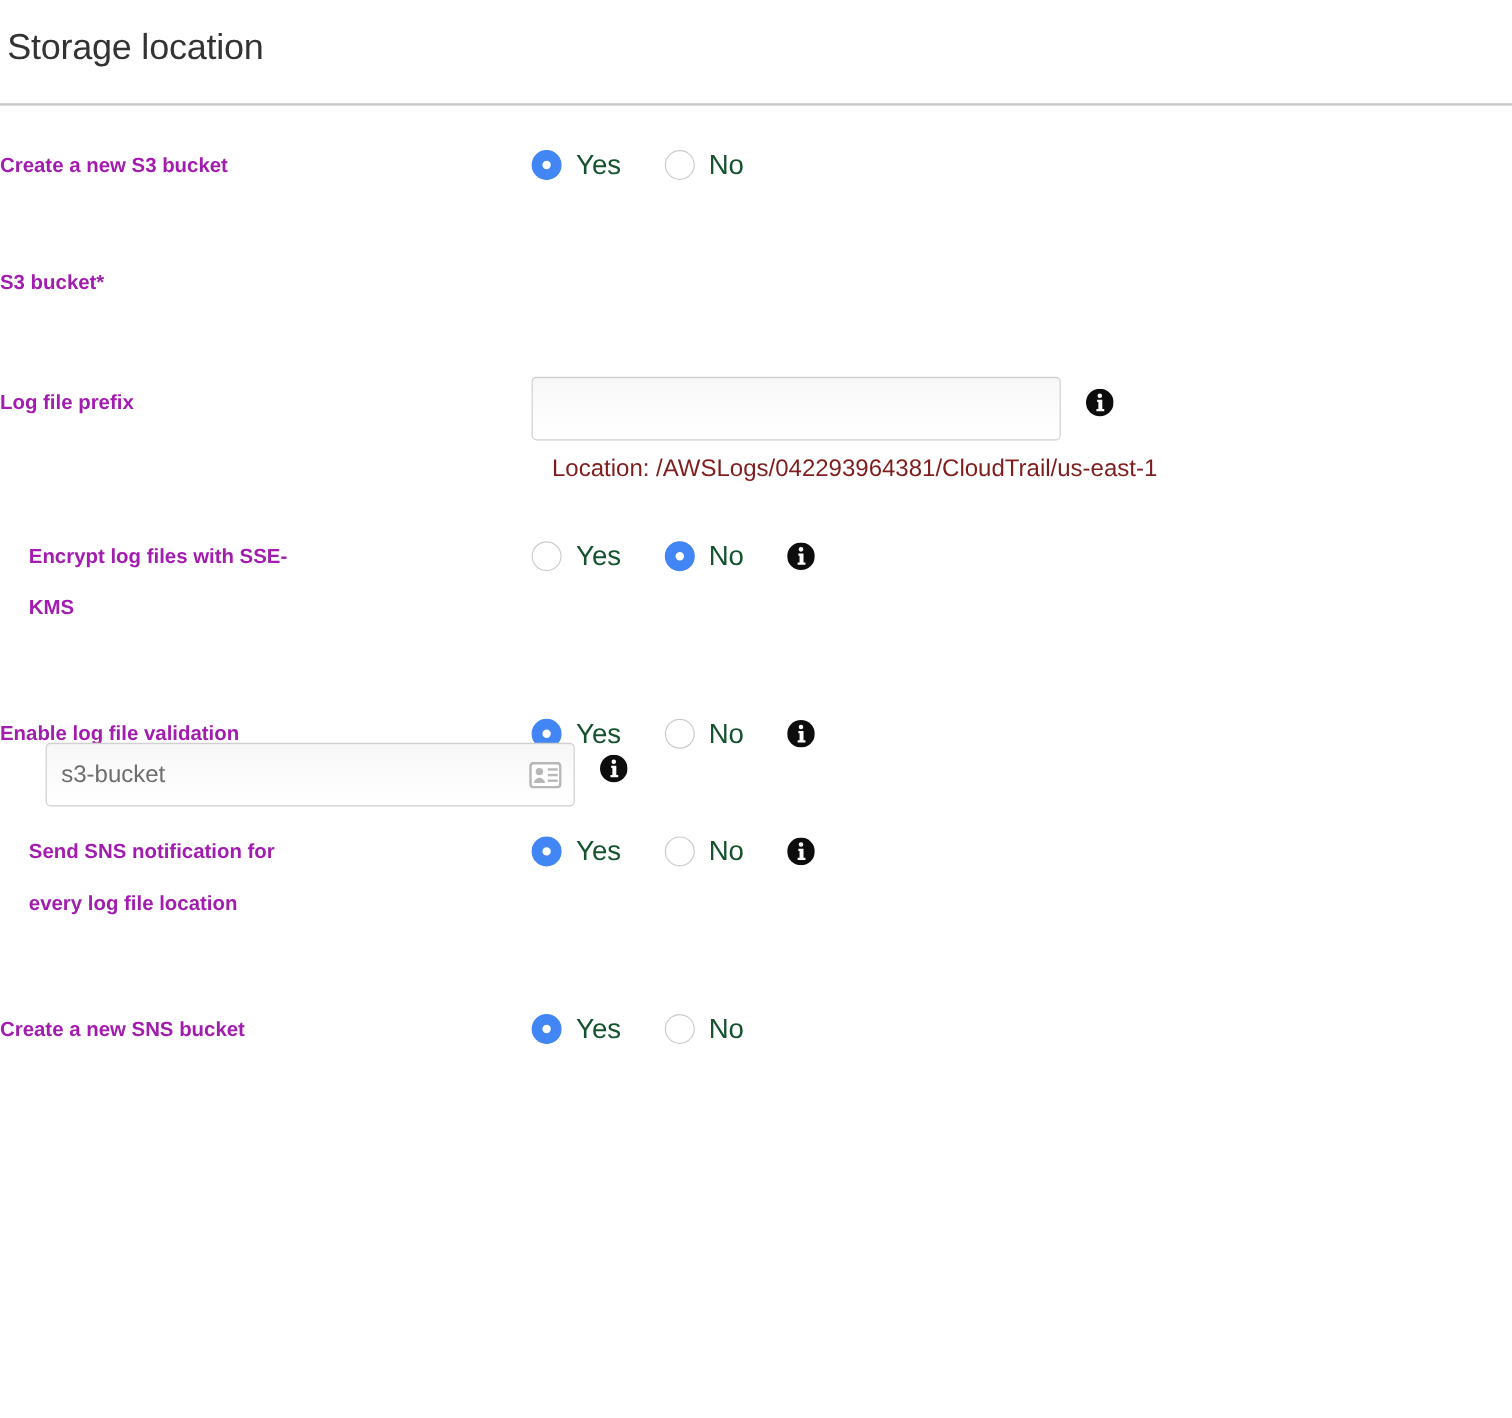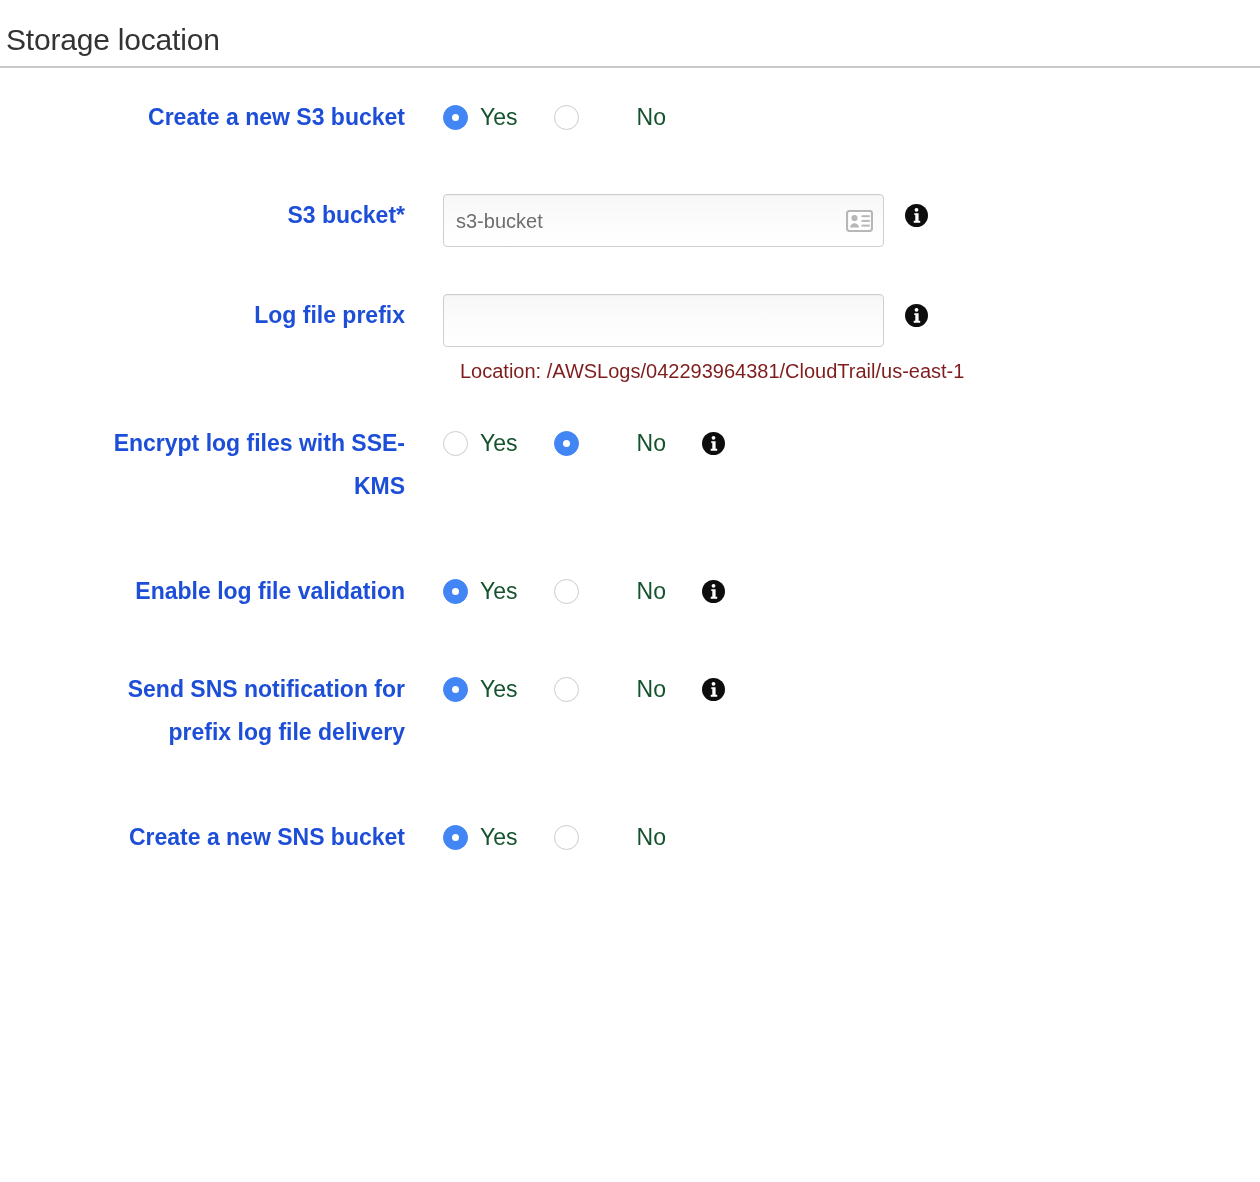--- a/index.html
+++ b/index.html
@@ -15,21 +15,21 @@
     overflow: hidden;
   }
   .page {
     position: relative;
     width: 1260px;
     height: 1182px;
   }
 
   
   .section-header {
-    height: 68px;
+    height: 88px;
     box-sizing: border-box;
     padding: 22px 0 0 6px;
     border-bottom: 2px solid #c9c9c9;
   }
   .section-title {
     font-size: 30px;
     font-weight: 400;
     color: #333333;
     letter-spacing: -0.2px;
     line-height: 36px;
@@ -40,54 +40,54 @@
     padding-top: 28px;
   }
   .form-row {
     display: flex;
     align-items: flex-start;
     margin-bottom: 0;
   }
   .label-col {
     width: 405px;
     flex: 0 0 405px;
-    text-align: right;
-    font-size: 23px;
+    text-align: left;
+    font-size: 17px;
     font-weight: bold;
-    color: #1d4ed8;
+    color: #a21caf;
     line-height: 43px;
     padding-right: 0;
     box-sizing: border-box;
   }
   .field-col {
     flex: 1 1 auto;
     padding-left: 38px;
     display: flex;
     align-items: flex-start;
   }
 
   
   .row-radio      { height: 98px; }
   .row-radio-2ln  { height: 148px; }
-  .row-input      { height: 100px; }
+  .row-input      { height: 100px; flex-direction: column; }
   .row-input-loc  { height: 128px; }
   .row-advanced   { height: 95px; }
 
   
   .radio-group {
     display: flex;
     align-items: center;
     height: 43px;
   }
   .radio-item {
     display: flex;
     align-items: center;
     margin-right: 36px;
   }
-  .radio-item:last-child { margin-right: 0; gap: 46px; }
+  .radio-item:last-child { margin-right: 0; }
   .radio {
     width: 25px;
     height: 25px;
     border-radius: 50%;
     box-sizing: border-box;
     background: #ffffff;
     border: 1.5px solid #cccccc;
     display: flex;
     align-items: center;
     justify-content: center;
@@ -316,21 +316,21 @@
             <circle cx="11.5" cy="5.8" r="1.9" fill="#ffffff"></circle>
             <path d="M9.3 9.2 h4.3 v7.6 h1.6 v1.9 h-6.5 v-1.9 h1.6 v-5.7 h-1.0 z" fill="#ffffff"></path>
           </svg>
         </span>
       </div>
     </div>
 
     <div class="form-row row-radio-2ln">
       <div class="label-col label-two-line">
         <div>Send SNS notification for</div>
-        <div>prefix log file delivery</div>
+        <div>every log file location</div>
       </div>
       <div class="field-col">
         <div class="radio-group">
           <div class="radio-item">
             <div class="radio checked"></div>
             <div class="radio-label">Yes</div>
           </div>
           <div class="radio-item">
             <div class="radio"></div>
             <div class="radio-label">No</div>

